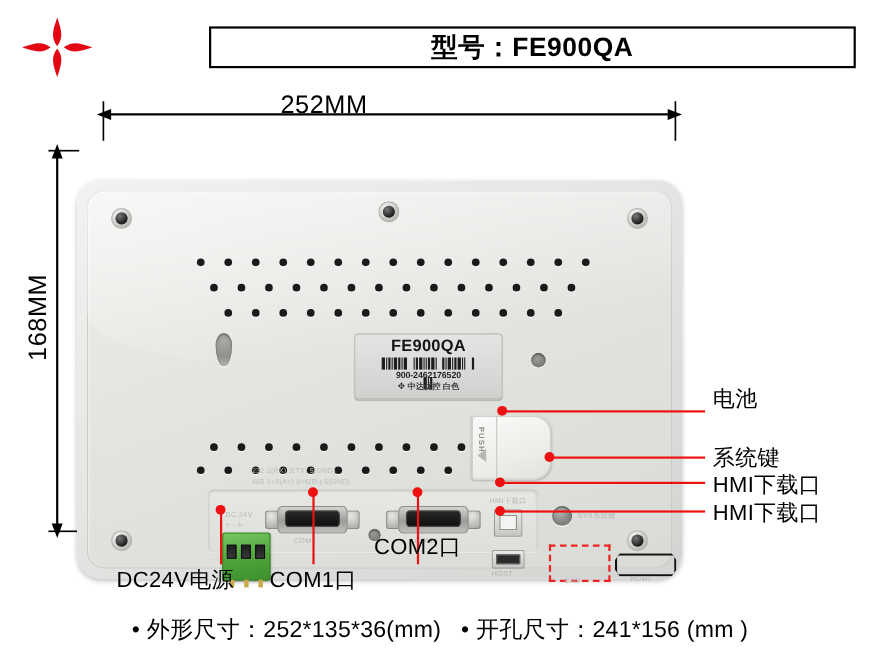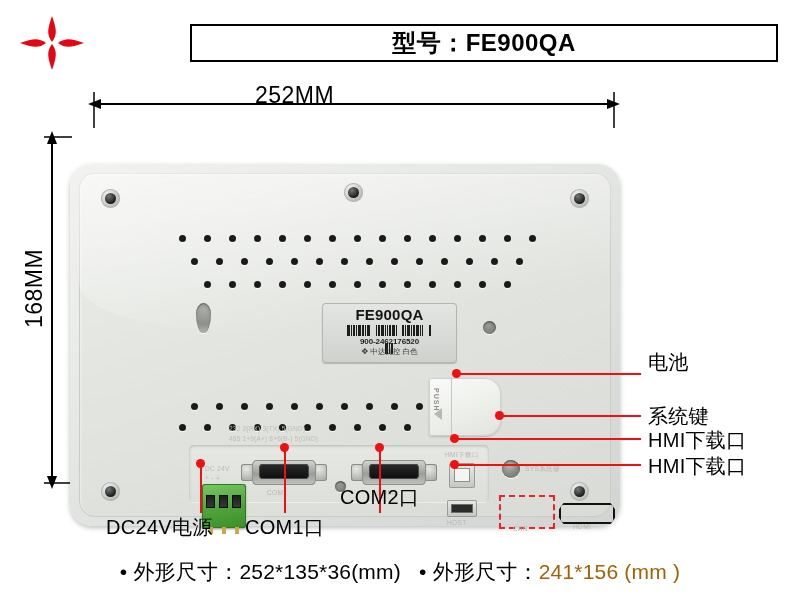--- a/index.html
+++ b/index.html
@@ -91,21 +91,21 @@
     border-radius:4px;
     box-shadow:inset 0 0 0 1px #b4b6b2,0 1px 1px rgba(0,0,0,.2);
     text-align:center;overflow:hidden;
   }
   .plabel .pl-model{font-size:15px;font-weight:bold;letter-spacing:.2px;margin-top:3px;color:#141414;}
   .plabel .pl-bars{height:11px;margin:2px auto 1px;width:86px;}
   .plabel .pl-bars i{display:inline-block;width:1px;height:11px;background:#1d1d1d;margin-right:1px;vertical-align:top;}
   .plabel .pl-bars i.w{width:3px;}
   .plabel .pl-bars i.m{width:2px;}
   .plabel .pl-sn{font-size:8px;font-weight:bold;color:#1e1e1e;letter-spacing:-.1px;}
-  .plabel .pl-brand{font-size:7.5px;font-weight:normal;color:#3c3c3c;margin-top:1px;}
+  .plabel .pl-brand{font-size:7.5px;font-weight:bold;color:#3c3c3c;margin-top:1px;}
   .pl-petal{display:inline-block;color:#2f2f2f;font-size:8px;}
 
   
   .batt{
     position:absolute;left:350px;top:205px;width:72px;height:58px;
     background:linear-gradient(160deg,#fafbfa,#eceee9 60%,#e0e2de);
     border-radius:3px 16px 16px 3px;
     box-shadow:inset 0 0 0 1px #cfd1cd,0 1px 2px rgba(0,0,0,.18);
   }
   .batt-lip{
@@ -208,21 +208,21 @@
   .cl.h{height:2px;}
   .cl.v{width:2px;}
   .dot{position:absolute;width:9px;height:9px;border-radius:50%;background:#ee1111;}
   .callout-label{position:absolute;font-size:20px;color:#000;white-space:nowrap;letter-spacing:.3px;}
 
   
   .spec{
     position:absolute;left:0;top:558px;width:800px;text-align:center;
     font-size:21px;letter-spacing:.2px;white-space:nowrap;
   }
-  .spec .red{color:#a16207;}
+  .spec .red{color:#000000;}
 </style>
 </head>
 <body>
 
 <div id="stage">
 
   <svg class="logo-mark" viewBox="0 0 68 58">
     <g fill="#e30613">
       <path d="M34 2 C38 14 40 20 34 28 C28 20 30 14 34 2 Z"></path>
       <path d="M34 56 C30 44 28 38 34 30 C40 38 38 44 34 56 Z"></path>
@@ -433,16 +433,16 @@
   <div class="cl v" style="left:284px;top:447px;height:66px;"></div>
   <div class="callout-label" style="left:245px;top:514px;">COM1口</div>
 
   <div class="dot" style="left:375px;top:443px;"></div>
   <div class="cl v" style="left:379px;top:447px;height:66px;"></div>
   <div class="callout-label" style="left:340px;top:484px;">COM2口</div>
 
   <div class="spec">
     <span>• 外形尺寸：252*135*36(mm)</span>
     <span>&nbsp;</span>
-    <span>• 外形尺寸：</span><span class="red">241*156 (mm )</span>
+    <span>• 开孔尺寸：</span><span class="red">241*156 (mm )</span>
   </div>
 
 </div>
 
 </body></html>

